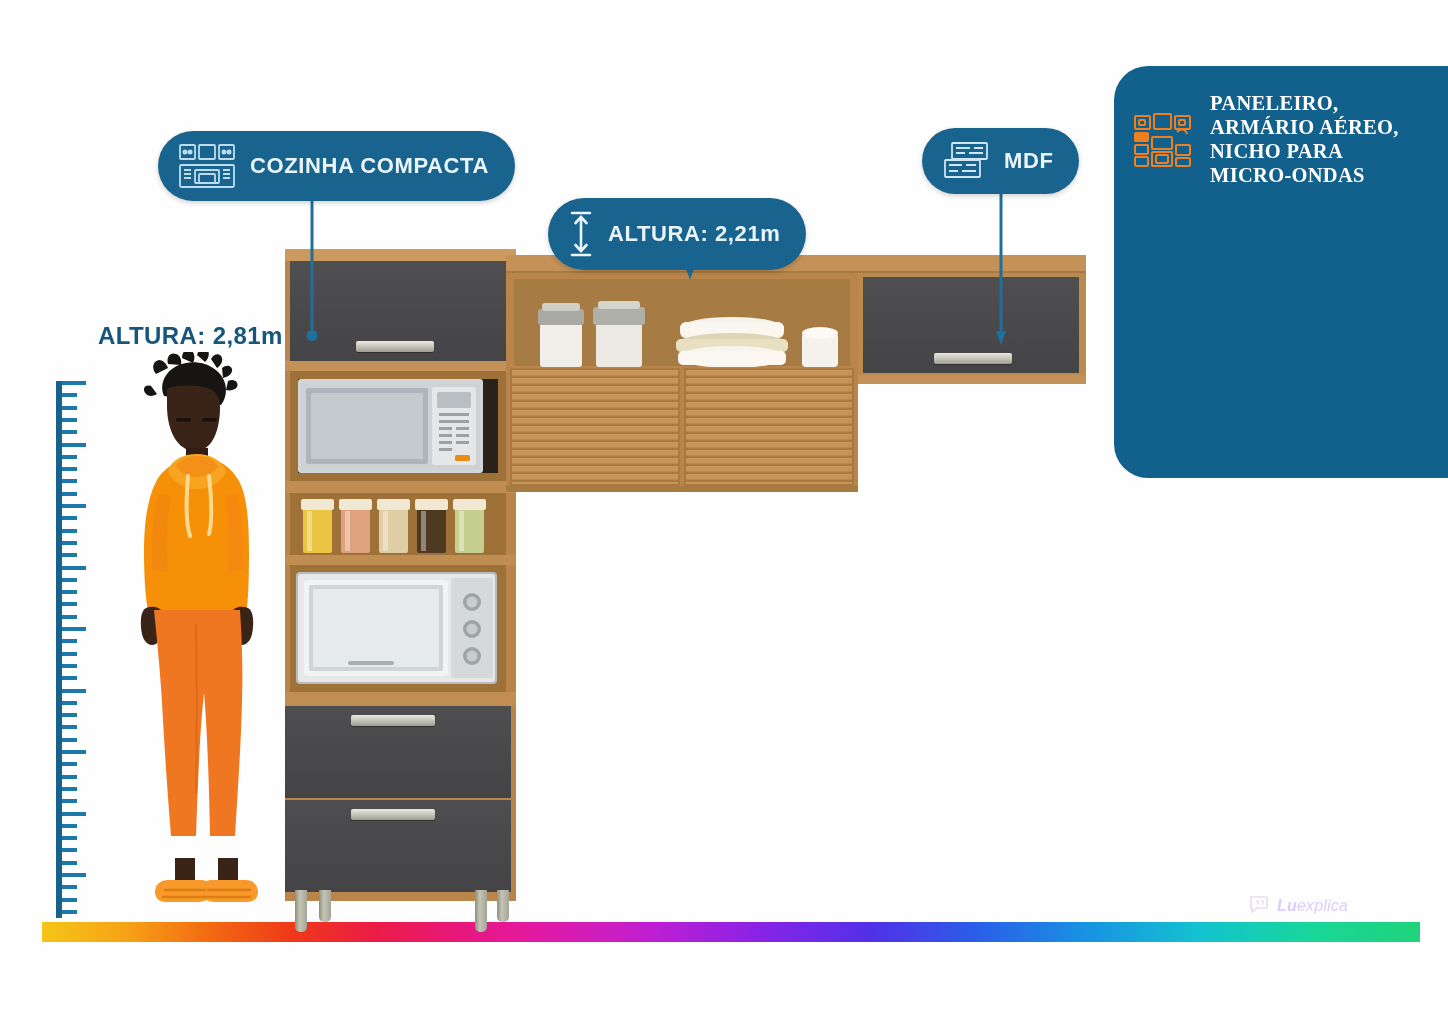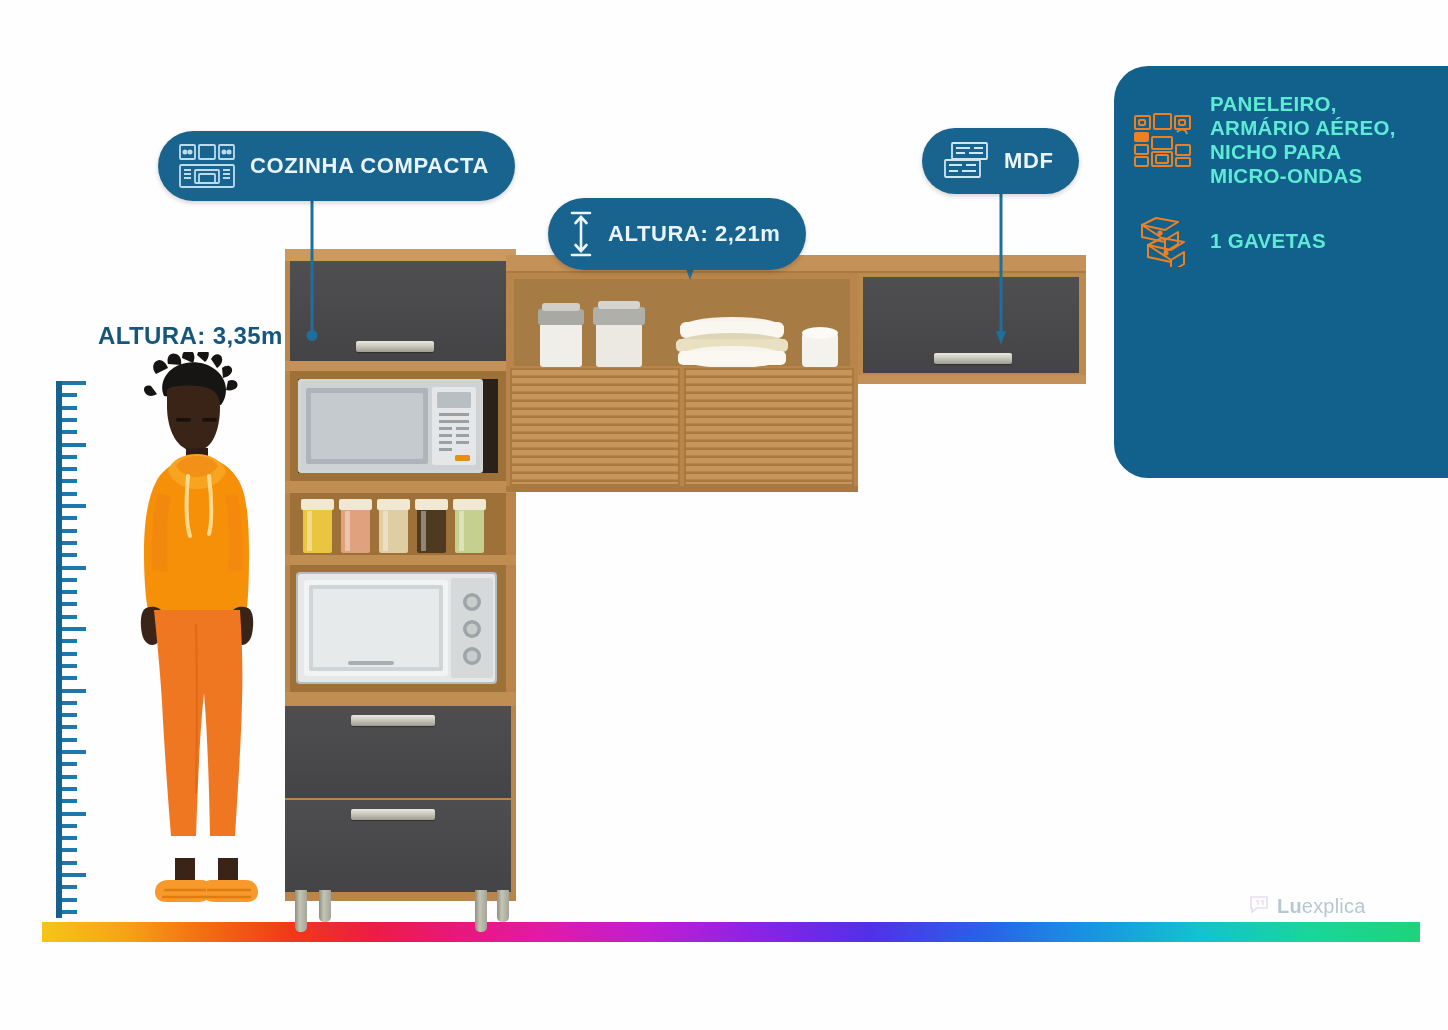--- a/index.html
+++ b/index.html
@@ -47,42 +47,43 @@
 
   
   .panel{
     position:absolute; left:1114px; top:66px; width:334px; height:412px;
     background:#12608c; border-top-left-radius:34px; border-bottom-left-radius:34px;
     padding:26px 16px 20px 18px; z-index:25;
   }
   .feat{ display:flex; align-items:center; gap:16px; margin-bottom:6px; }
   .feat .ficon{ width:62px; min-width:62px; height:62px; display:flex; align-items:center; justify-content:center; }
   .feat .ftext{
-    color:#5eead4; font-size:20.5px; font-weight:bold; line-height:1.17;
+    color:#ffffff; font-size:20.5px; font-weight:bold; line-height:1.17;
     letter-spacing:.3px;
+    font-family:Liberation Serif, serif;
   }
   .feat.big .ftext{ font-size:20.5px; }
 
   
   .rainbow{
     position:absolute; left:42px; right:28px; bottom:88px; height:20px;
     background:linear-gradient(90deg,
       #f5c518 0%, #f6a316 6%, #f36b12 12%, #ef3a18 18%, #ec1c45 24%,
       #e8177a 30%, #e21aa4 36%, #c01ed2 44%, #8a23e6 52%, #5230e8 60%,
       #2a5fe8 68%, #1894e2 76%, #13c2cf 84%, #19d69a 92%, #1fd37b 100%);
     filter:blur(.2px);
     z-index:5;
   }
 
   
   .watermark{
     position:absolute; left:1248px; top:893px; display:flex; align-items:center; gap:7px;
     opacity:.30; z-index:6;
   }
-  .watermark .wtext{ font-size:20px; font-weight:bold; color:#0c4a6e; letter-spacing:.2px; }
+  .watermark .wtext{ font-size:16px; font-weight:bold; color:#8b5cf6; letter-spacing:.2px;font-style:italic; }
   .watermark .wtext .thin{ font-weight:normal; }
 
   
   .scene{ position:absolute; left:0; top:0; width:1448px; height:1030px; z-index:10; }
 
   
   .ruler{ position:absolute; left:56px; top:381px; width:30px; height:537px; }
   .ruler .spine{ position:absolute; left:0; top:0; width:6px; height:100%; background:#17628d; }
   .ruler .tk{ position:absolute; left:6px; height:4px; background:#1d79ab; }
 
@@ -398,21 +399,21 @@
     <svg width="48" height="42" viewBox="0 0 48 42" fill="none" stroke="#cfe6f3" stroke-width="1.8">
       <rect x="10" y="3" width="35" height="16" rx="1"></rect>
       <path d="M14 8h14M32 8h9M14 13h9M27 13h14"></path>
       <rect x="3" y="20" width="35" height="17" rx="1" fill="#19638f"></rect>
       <path d="M7 25h13M24 25h10M7 31h9M20 31h14"></path>
     </svg>
   </span>
   <span class="blabel">MDF</span>
 </div>
 
-<div class="person-height">ALTURA: 3,35m</div>
+<div class="person-height">ALTURA: 2,81m</div>
 
 <div class="panel">
 
   <div class="feat big">
     <span class="ficon">
       <svg width="60" height="60" viewBox="0 0 60 60" fill="none" stroke="#ef8022" stroke-width="2">
         <rect x="2" y="6" width="15" height="13" rx="1"></rect>
         <rect x="21" y="4" width="17" height="15" rx="1"></rect>
         <rect x="42" y="6" width="15" height="13" rx="1"></rect>
         <rect x="6" y="10" width="6" height="5" rx="1"></rect>
@@ -428,35 +429,20 @@
         <path d="M44 22c4-4 9-3 10 2"></path>
       </svg>
     </span>
     <span class="ftext" style="white-space: pre-line;">PANELEIRO,
 ARMÁRIO AÉREO,
 NICHO PARA
 MICRO-ONDAS</span>
   </div>
 
 
-  <div class="feat" style="margin-top:22px;">
-    <span class="ficon">
-      <svg width="58" height="52" viewBox="0 0 58 52" fill="none" stroke="#ef8022" stroke-width="2" stroke-linejoin="round">
-        <path d="M8 10l14-7 22 4-13 8z"></path>
-        <path d="M8 10v12l23 5V25z"></path>
-        <path d="M31 25l13-8v12l-13 8z"></path>
-        <path d="M14 30l14-7 22 4-13 8z"></path>
-        <path d="M14 30v12l23 5V45z"></path>
-        <path d="M37 45l13-8v12l-13 8z"></path>
-        <circle cx="26" cy="18" r="1.6" fill="#ef8022"></circle>
-        <circle cx="32" cy="38" r="1.6" fill="#ef8022"></circle>
-      </svg>
-    </span>
-    <span class="ftext" style="white-space: pre-line;">1 GAVETAS</span>
-  </div>
 
 </div>
 
 <div class="rainbow"></div>
 
 <div class="watermark">
   <span>
     <svg width="22" height="22" viewBox="0 0 22 22" fill="none" stroke="#b98fd6" stroke-width="1.6">
       <path d="M3 4h16v11H9l-5 4v-4H3z"></path>
       <path d="M8 8h2v4M13 8h2v4" stroke-width="1.4"></path>

